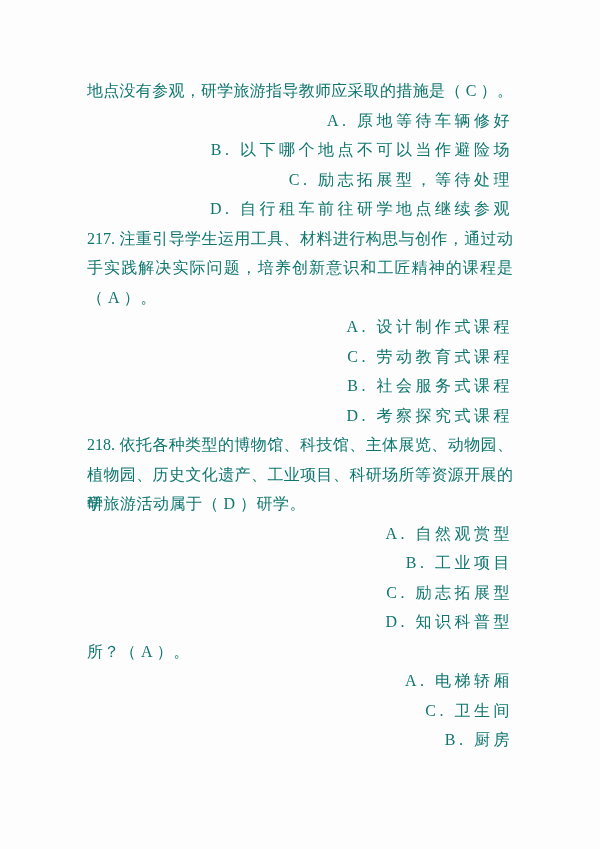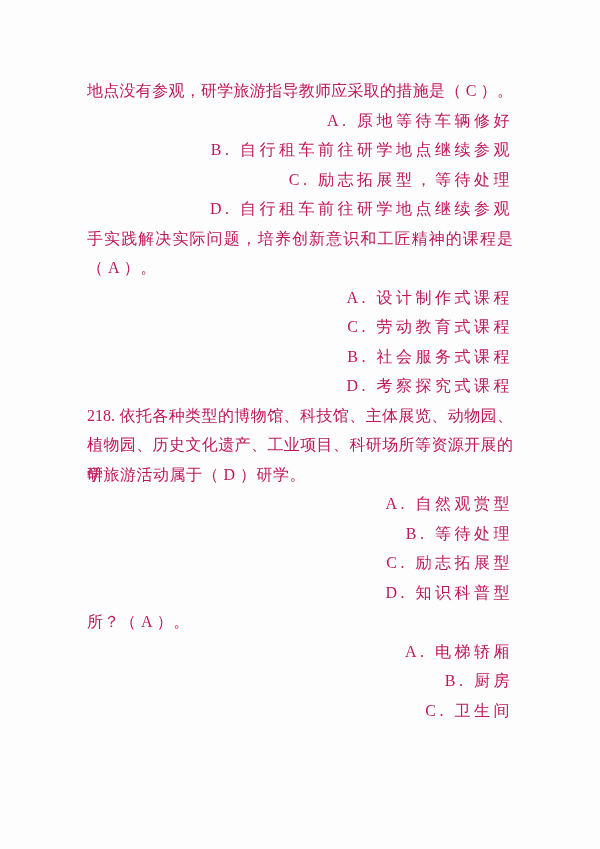--- a/index.html
+++ b/index.html
@@ -46,46 +46,47 @@
     letter-spacing: 3.5px;
     text-align: right;
   }
   .block {
     margin: 0;
   }
 </style>
 </head>
 <body>
 
-<div class="page" style="background: rgb(253, 253, 253); color: #be185d;">
+<div class="page" style="background: rgb(253, 253, 253); color: #0f766e;">
   <main class="content" id="content">
       <section class="block">
         <div class="line q-just">地点没有参观，研学旅游指导教师应采取的措施是（ C ）。</div>
         <div class="line opt">A. 原地等待车辆修好</div>
-        <div class="line opt">B. 自行租车前往研学地点继续参观</div>
+        <div class="line opt">B. 以下哪个地点不可以当作避险场</div>
         <div class="line opt">C. 励志拓展型，等待处理</div>
         <div class="line opt">D. 自行租车前往研学地点继续参观</div>
       </section>
       <section class="block">
+        <div class="line q-just">217. 注重引导学生运用工具、材料进行构思与创作，通过动</div>
         <div class="line q-just">手实践解决实际问题，培养创新意识和工匠精神的课程是</div>
         <div class="line q-end">（ A ）。</div>
         <div class="line opt">A. 设计制作式课程</div>
         <div class="line opt">C. 劳动教育式课程</div>
         <div class="line opt">B. 社会服务式课程</div>
         <div class="line opt">D. 考察探究式课程</div>
       </section>
       <section class="block">
         <div class="line q-just">218. 依托各种类型的博物馆、科技馆、主体展览、动物园、</div>
         <div class="line q-just">植物园、历史文化遗产、工业项目、科研场所等资源开展的研</div>
         <div class="line q-end">学旅游活动属于（ D ）研学。</div>
         <div class="line opt">A. 自然观赏型</div>
-        <div class="line opt">B. 等待处理</div>
+        <div class="line opt">B. 工业项目</div>
         <div class="line opt">C. 励志拓展型</div>
         <div class="line opt">D. 知识科普型</div>
       </section>
       <section class="block">
         <div class="line q-end">所？（ A ）。</div>
         <div class="line opt">A. 电梯轿厢</div>
+        <div class="line opt">C. 卫生间</div>
         <div class="line opt">B. 厨房</div>
-        <div class="line opt">C. 卫生间</div>
       </section>
     </main>
 </div>
 
 </body></html>

